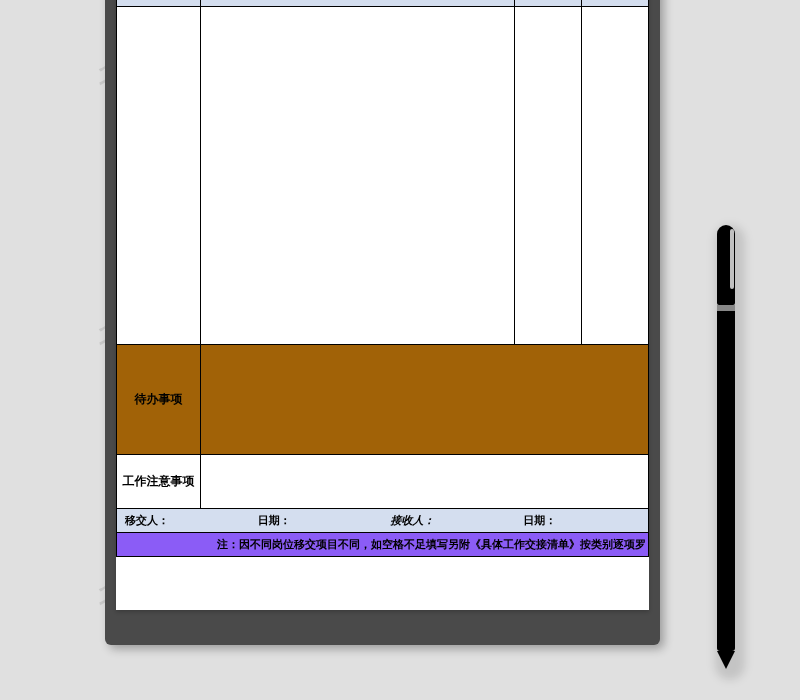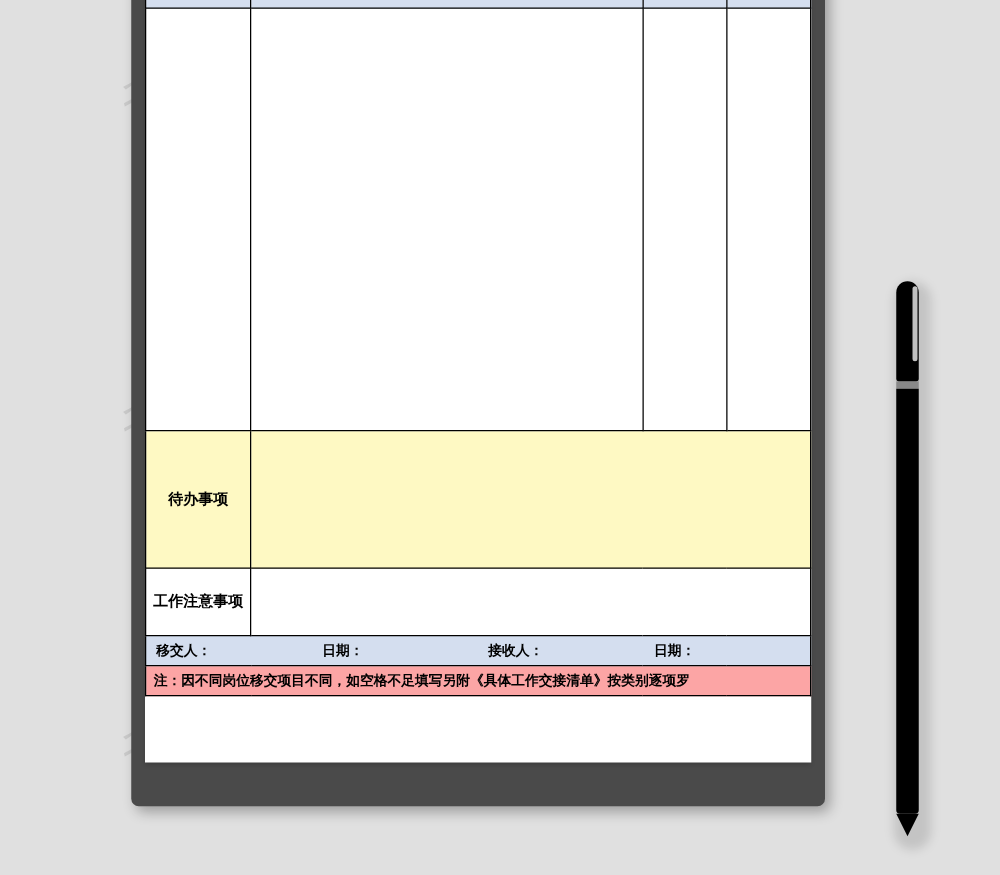--- a/index.html
+++ b/index.html
@@ -43,37 +43,37 @@
       font-weight: bold;
     }
     .header-row td {
       background: #d4deef;
       height: 24px;
     }
     .main-body td {
       background: #fff;
     }
     .pending-row td {
-      background: #fef9c3;
+      background: #a16207;
       height: 110px;
     }
     .notes-row td {
       background: #fff;
       height: 54px;
     }
     .sig-row td {
       background: #d4deef;
       height: 22px;
       font-size: 11px;
       margin-top: 37px;
     }
     .footnote-row td {
-      background: #fca5a5;
+      background: #8b5cf6;
       height: 22px;
-      text-align: left;
+      text-align: right;
       padding-left: 6px;
       font-size: 11px;
     }
     .col1 { width: 75px; }
     .col2 { width: 280px; }
     .col3 { width: 60px; }
     .col4 { width: 60px; }
     .tall { height: 338px; }
     .sig-cell { text-align: left; padding-left: 8px; }
     .watermark {
@@ -178,21 +178,21 @@
         <td class="col1">工作注意事项</td>
         <td colspan="3"></td>
       </tr>
       <tr class="sig-row">
         <td colspan="4" style="padding:0;">
           <table style="width:100%;border:none;">
             <tbody>
                   <tr>
               <td style="border:none;width:25%;" class="sig-cell">移交人：</td>
               <td style="border:none;width:25%;" class="sig-cell">日期：</td>
-              <td style="border:none;width:25%;" class="sig-cell">接收人：</td>
+              <td style="border:none;width:25%;font-style:italic;" class="sig-cell">接收人：</td>
               <td style="border:none;width:25%;" class="sig-cell">日期：</td>
             </tr>
           </tbody>
               </table>
         </td>
       </tr>
       <tr class="footnote-row">
         <td colspan="4">注：因不同岗位移交项目不同，如空格不足填写另附《具体工作交接清单》按类别逐项罗</td>
       </tr>
     </tbody>

